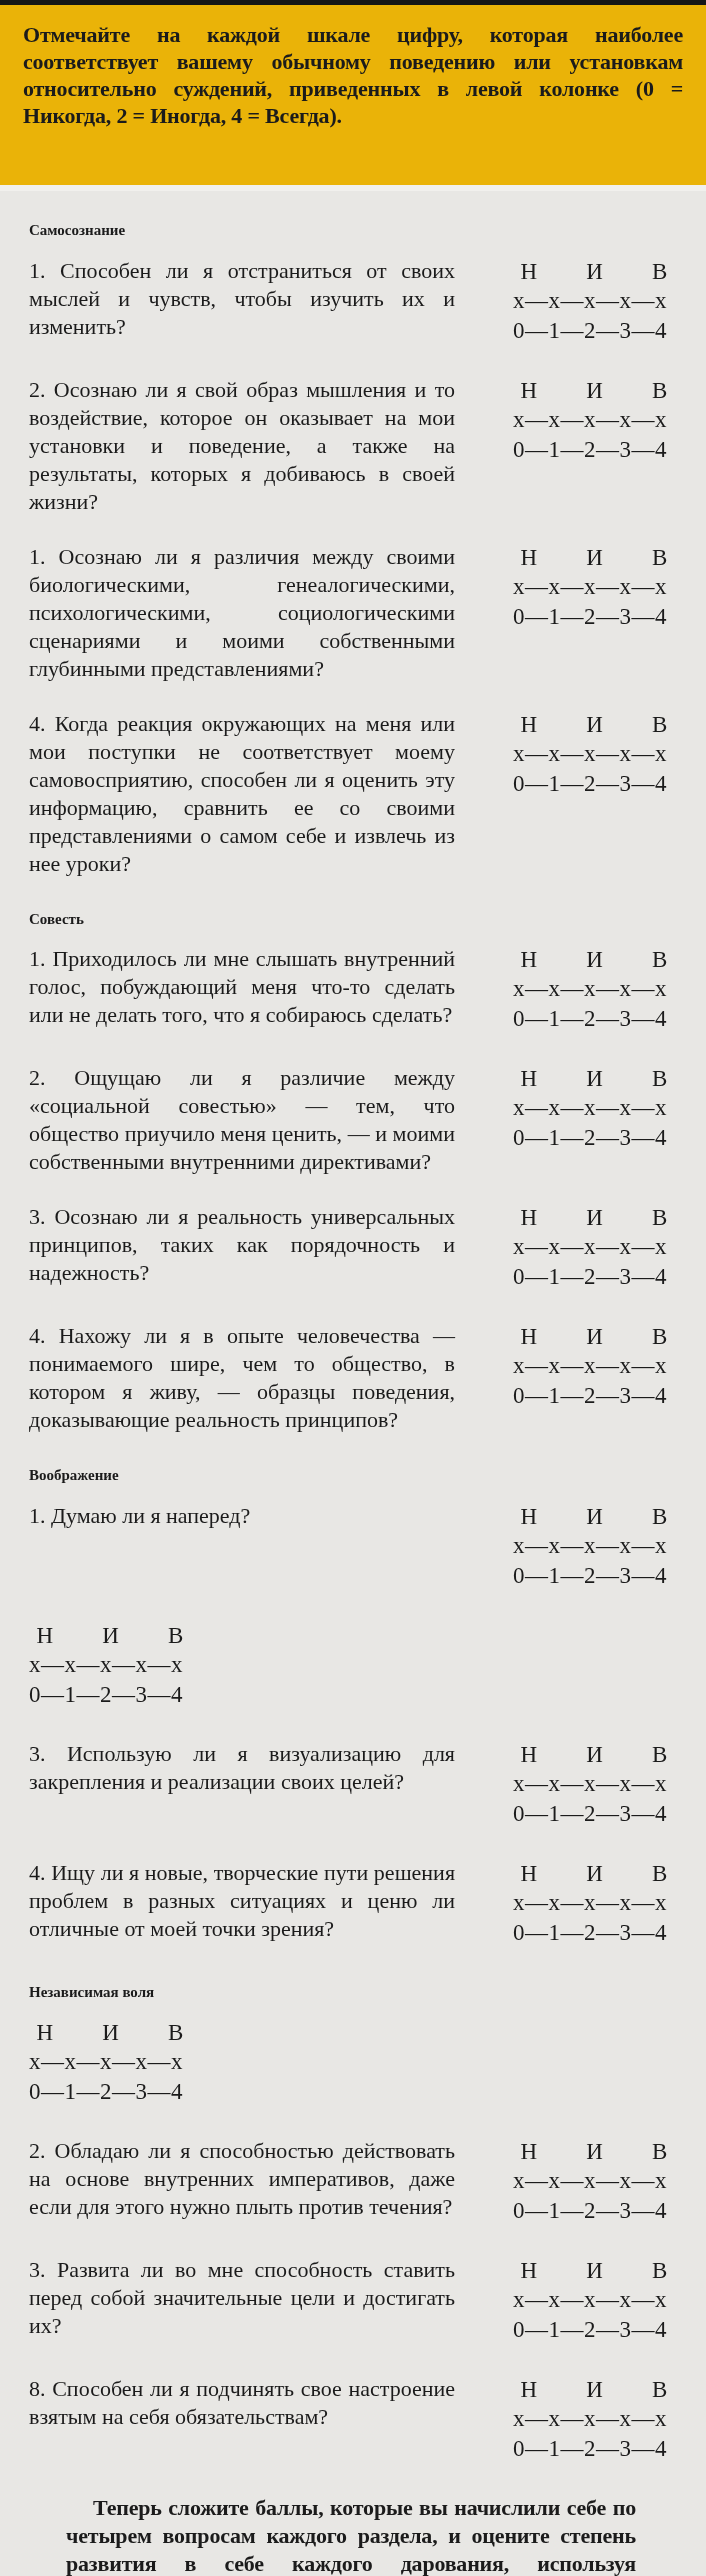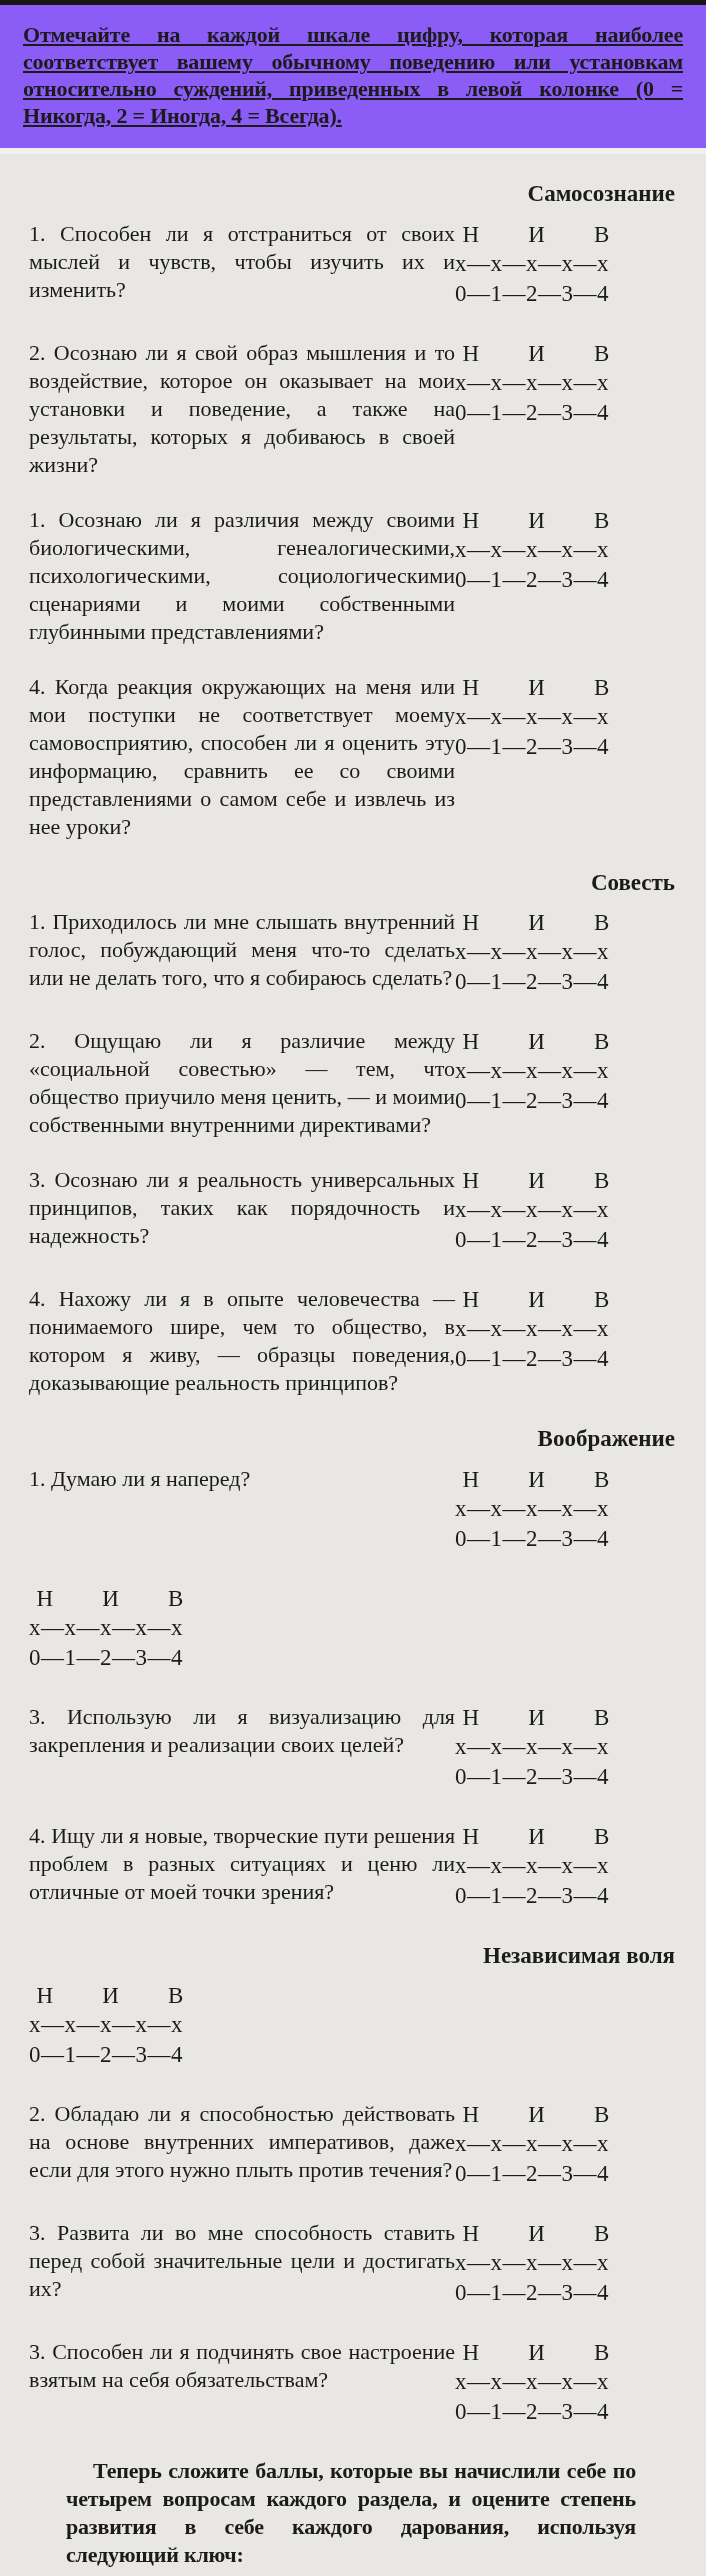--- a/index.html
+++ b/index.html
@@ -1,30 +1,30 @@
 <!DOCTYPE html>
 <html lang="ru"><head>
 <meta charset="utf-8">
 <style>
   html,body{margin:0;padding:0;}
   body{background:#e8e7e4;font-family:"Liberation Serif","DejaVu Serif",serif;}
   #page{position:relative;width:706px;height:2576px;background:#e8e7e4;overflow:hidden;color:#1b1b1b;}
 
   .top-edge{height:4.8px;background:#161616;}
 
-  .header-box{box-sizing:border-box;height:143px;background:#8b5cf6;padding:16px 23px 0 23px;text-decoration:underline;}
+  .header-box{box-sizing:border-box;height:180px;background:#eab308;padding:16px 23px 0 23px;}
   .header-box p{margin:0;font-weight:bold;font-size:22px;line-height:27px;text-align:justify;letter-spacing:-0.2px;}
 
   .box-gap{height:6.7px;background:#f1f0ed;}
 
   .body-box{box-sizing:border-box;padding:25px 31px 0 29px;}
 
-  .section-title{font-weight:bold;font-size:23px;line-height:29px;margin:0 0 11.5px 0;text-align:right;}
-
-  .question{display:flex;justify-content:flex-start;align-items:flex-start;min-height:92px;margin-bottom:27px;}
+  .section-title{font-weight:bold;font-size:15px;line-height:29px;margin:0 0 11.5px 0;}
+
+  .question{display:flex;justify-content:space-between;align-items:flex-start;min-height:92px;margin-bottom:27px;}
   .q-text{width:426px;font-size:22px;line-height:28px;text-align:justify;}
   .rating-scale{width:162px;flex:none;font-size:23px;}
   .scale-letters{display:flex;justify-content:space-between;padding:0 7.6px;line-height:29px;}
   .scale-marks,.scale-numbers{line-height:30px;letter-spacing:0.5px;white-space:nowrap;}
 
   .footer{padding:0 29px 0 27px;}
   .footer-para{margin:10px;font-weight:bold;font-size:22px;line-height:28px;text-align:justify;text-indent:27px;letter-spacing:-0.2px;}
   .scoring-key{margin-top:13.4px;padding-left:29px;}
   .key-row{display:flex;font-weight:bold;font-size:21px;line-height:28px;}
   .key-range{width:122px;flex:none;}
@@ -228,21 +228,21 @@
               <div class="scale-letters">
                 <span class="scale-letter">Н</span>
                 <span class="scale-letter">И</span>
                 <span class="scale-letter">В</span>
               </div>
               <div class="scale-marks">х—х—х—х—х</div>
               <div class="scale-numbers">0—1—2—3—4</div>
             </div>
           </div>
           <div class="question">
-            <div class="q-text">3. Способен ли я подчинять свое настроение взятым на себя обязательствам?</div>
+            <div class="q-text">8. Способен ли я подчинять свое настроение взятым на себя обязательствам?</div>
             <div class="rating-scale">
               <div class="scale-letters">
                 <span class="scale-letter">Н</span>
                 <span class="scale-letter">И</span>
                 <span class="scale-letter">В</span>
               </div>
               <div class="scale-marks">х—х—х—х—х</div>
               <div class="scale-numbers">0—1—2—3—4</div>
             </div>
           </div>

